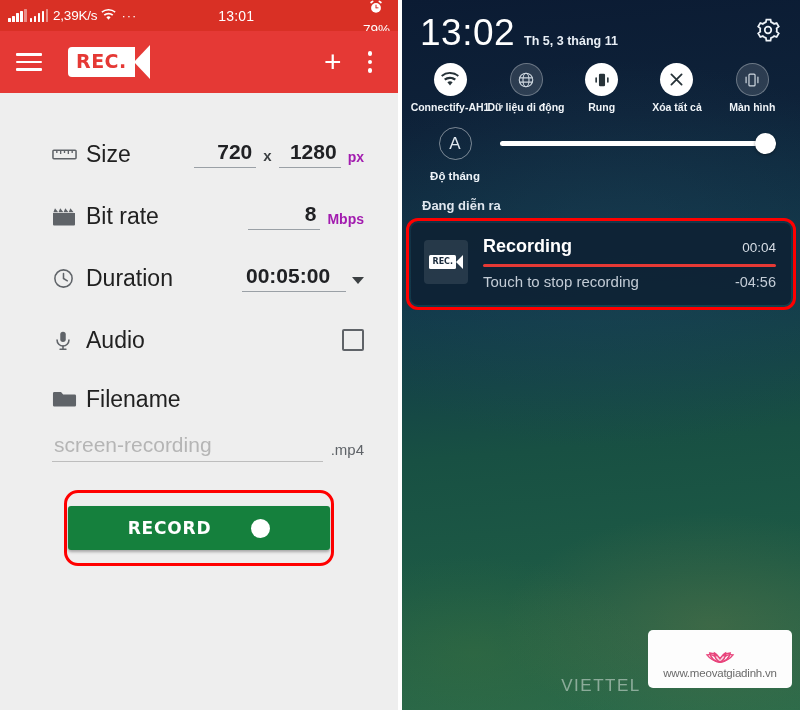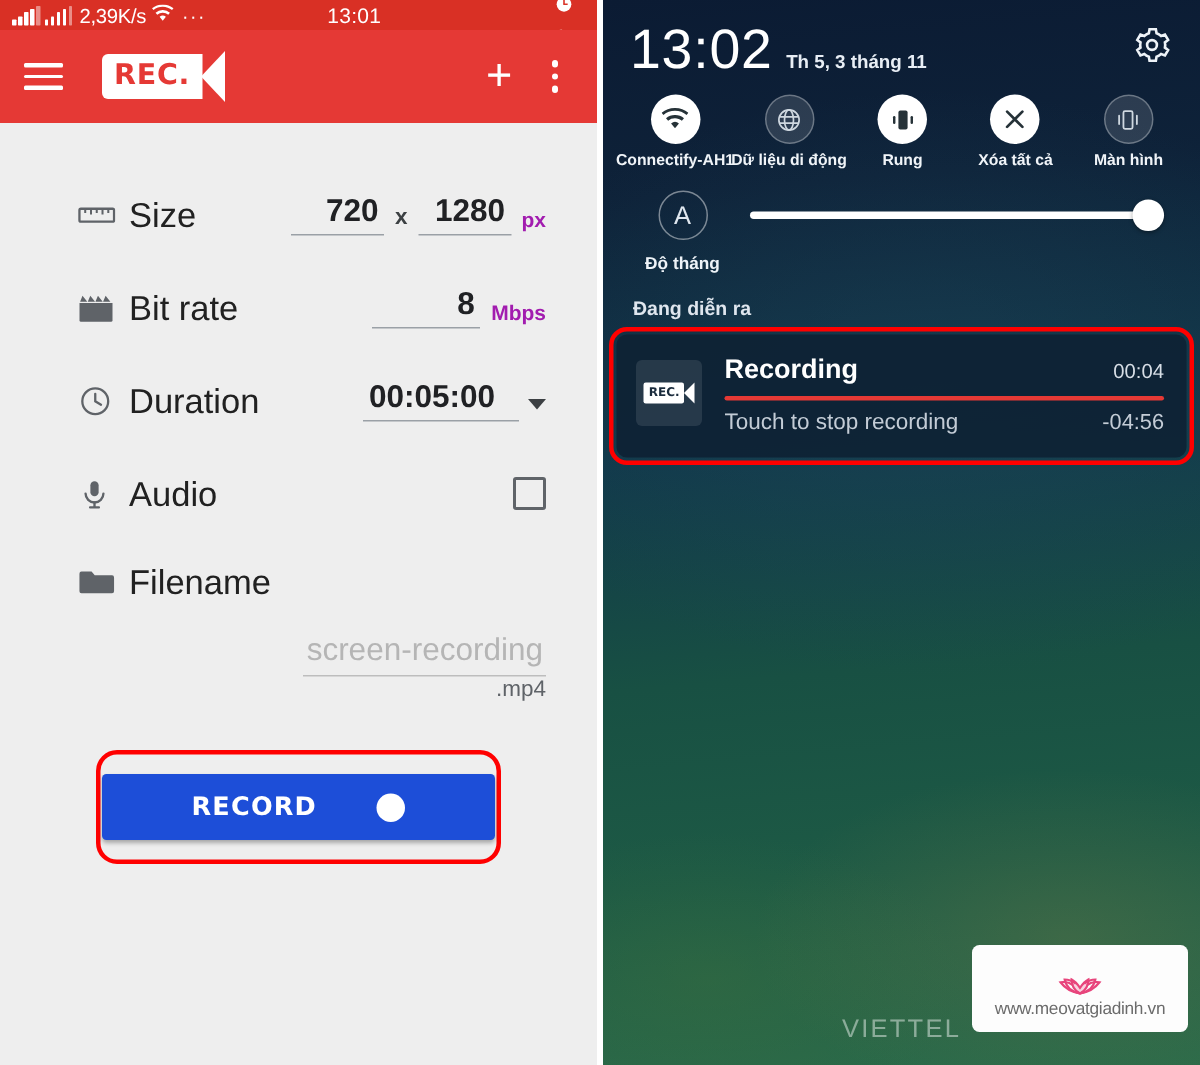--- a/index.html
+++ b/index.html
@@ -12,21 +12,21 @@
   .screen { position:relative; width:800px; height:710px; display:flex; }
 
   
   .left-panel {
     position:relative;
     width:398px; height:710px;
     background:#eeeeee;
     overflow:hidden;
   }
   .statusbar-left {
-    height:20px; background:#d93025;
+    height:31px; background:#d93025;
     display:flex; align-items:center;
     padding:0 8px; color:#fff;
     font-size:14px;
   }
   .sb-left-group { display:flex; align-items:center; gap:3px; flex:0 0 auto; }
   .signal-bars { display:flex; align-items:flex-end; gap:1.5px; height:13px; }
   .signal-bars i { display:block; width:2.5px; background:#fff; border-radius:.5px; }
   .signal-bars i:nth-child(1){height:4px;} .signal-bars i:nth-child(2){height:6px;}
   .signal-bars i:nth-child(3){height:9px;} .signal-bars i:nth-child(4){height:11px;}
   .signal-bars i:nth-child(5){height:13px; opacity:.45;}
@@ -96,37 +96,36 @@
   }
   .dur-wrap { display:flex; align-items:flex-end; }
   .checkbox {
     width:22px;height:22px;border:2px solid #5f6368;border-radius:2px;background:transparent;cursor:pointer;
   }
 
   .filename-row { padding:0 34px 0 52px; height:56px; display:flex; align-items:center;}
   .filename-input-row {
     display:flex; align-items:flex-end;
     padding:6px 34px 0 52px;
-    flex-direction:column;
   }
   .filename-input {
     flex:1; border-bottom:1.3px solid #bdbdbd;
     font-size:21px; color:#b5b5b5;
     padding:0 2px 4px 2px; cursor:text;
   }
   .ext { font-size:15px; color:#5f6368; padding:0 0 4px 8px; }
 
   .record-zone { margin-top:44px; padding:0 68px; position:relative;}
   .record-annot {
     position:absolute; left:64px; top:-16px; right:64px; bottom:-16px;
     border:3.5px solid #ff0000; border-radius:14px; pointer-events:none;
   }
   .record-btn {
     position:relative;
-    background:#1d4ed8; color:#fff;
+    background:#15803d; color:#fff;
     height:44px; border-radius:3px;
     display:flex; align-items:center; justify-content:center;
     gap:40px; cursor:pointer;
     box-shadow:0 2px 3px rgba(0,0,0,.3);
     font-weight:bold; font-size:17px; letter-spacing:.8px;
     font-family:"DejaVu Sans", sans-serif;
   }
   .record-dot { width:19px;height:19px;border-radius:50%;background:#fff; }
 
   .divider { width:4px; height:710px; background:#ffffff; }

